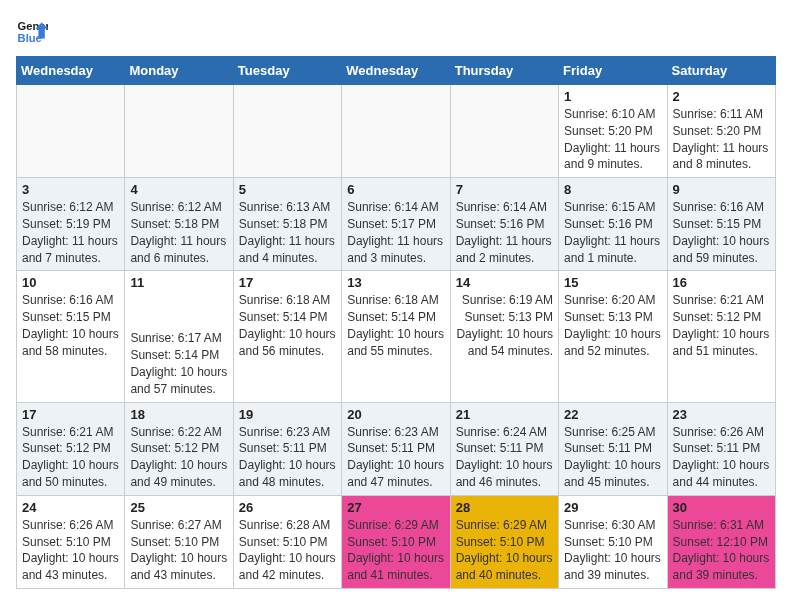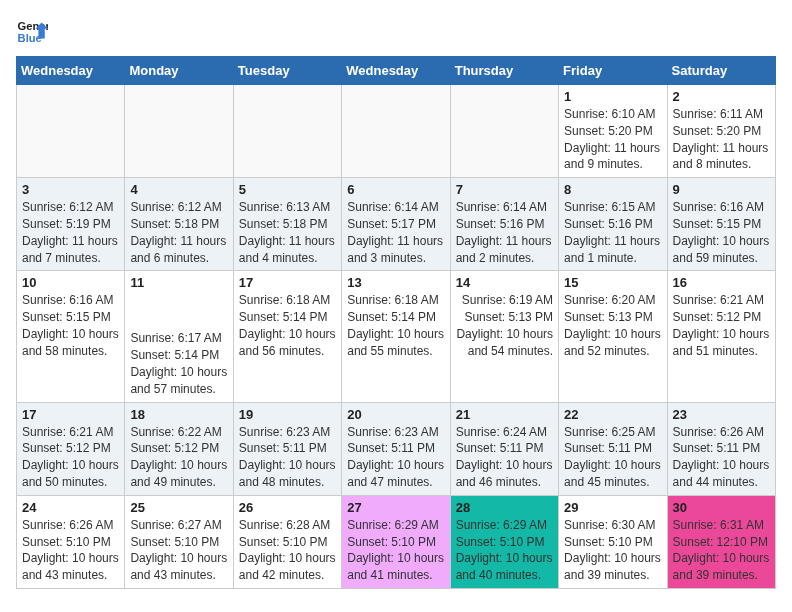--- a/index.html
+++ b/index.html
@@ -274,27 +274,27 @@
           <div class="cell-info" style="white-space: pre-line;">Sunrise: 6:27 AM
 Sunset: 5:10 PM
 Daylight: 10 hours and 43 minutes.</div>
         </td>
         <td style="background: rgb(255, 255, 255);">
           <span class="day-num">26</span>
           <div class="cell-info" style="white-space: pre-line;">Sunrise: 6:28 AM
 Sunset: 5:10 PM
 Daylight: 10 hours and 42 minutes.</div>
         </td>
-        <td style="background: #f0abfc; margin-left: 8px;">
+        <td style="background: #ec4899; margin-left: 8px;">
           <span class="day-num">27</span>
           <div class="cell-info" style="white-space: pre-line;">Sunrise: 6:29 AM
 Sunset: 5:10 PM
 Daylight: 10 hours and 41 minutes.</div>
         </td>
-        <td style="background: #14b8a6;">
+        <td style="background: #eab308;">
           <span class="day-num">28</span>
           <div class="cell-info" style="white-space: pre-line;">Sunrise: 6:29 AM
 Sunset: 5:10 PM
 Daylight: 10 hours and 40 minutes.</div>
         </td>
         <td style="background: rgb(255, 255, 255);">
           <span class="day-num">29</span>
           <div class="cell-info" style="white-space: pre-line;">Sunrise: 6:30 AM
 Sunset: 5:10 PM
 Daylight: 10 hours and 39 minutes.</div>

